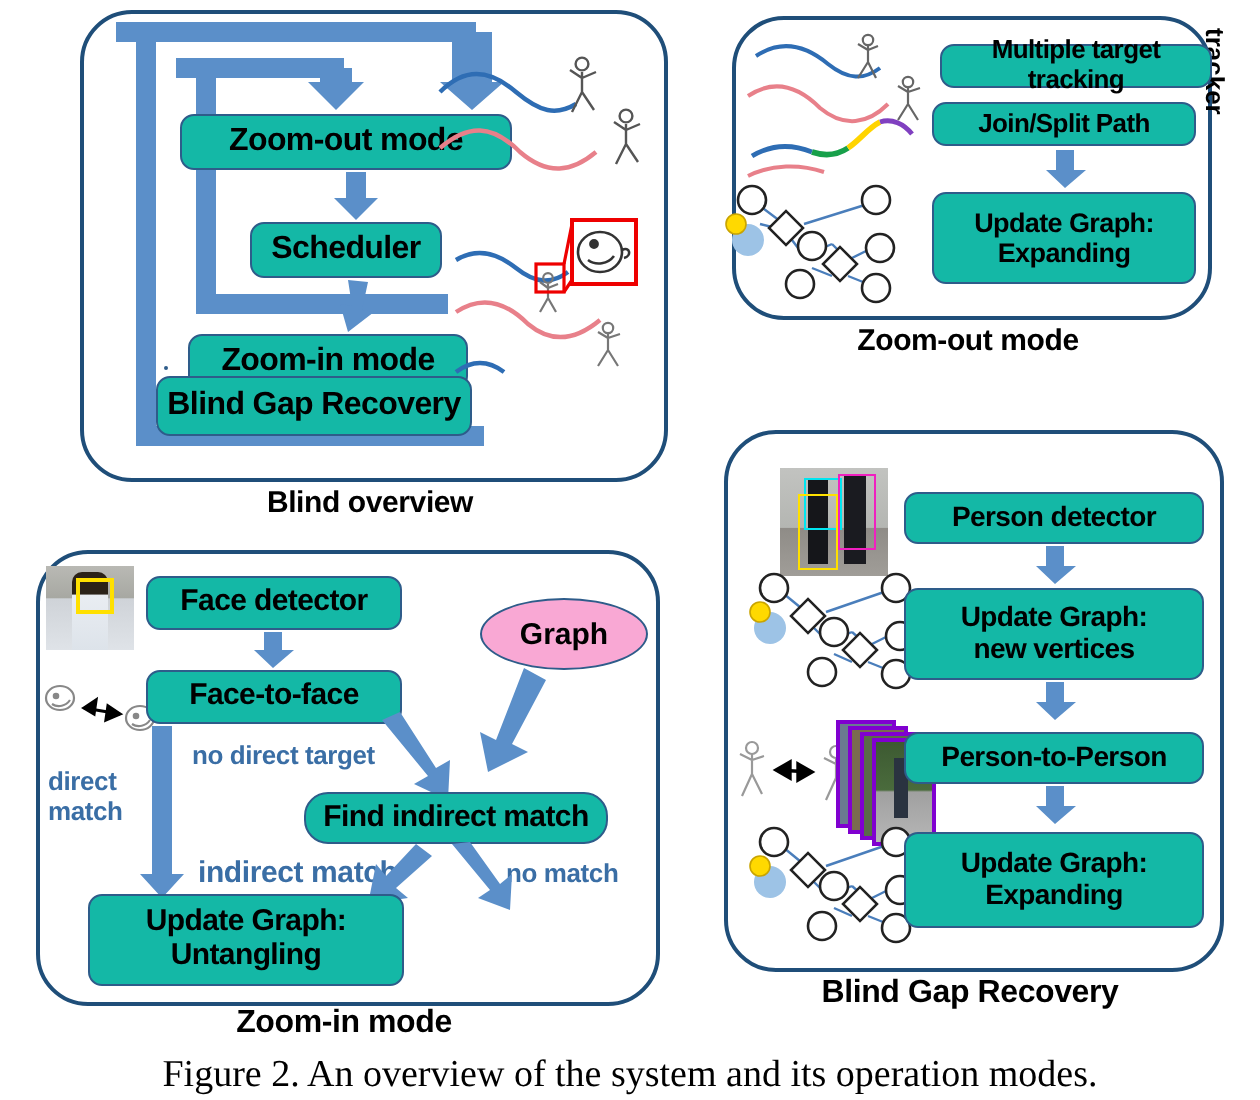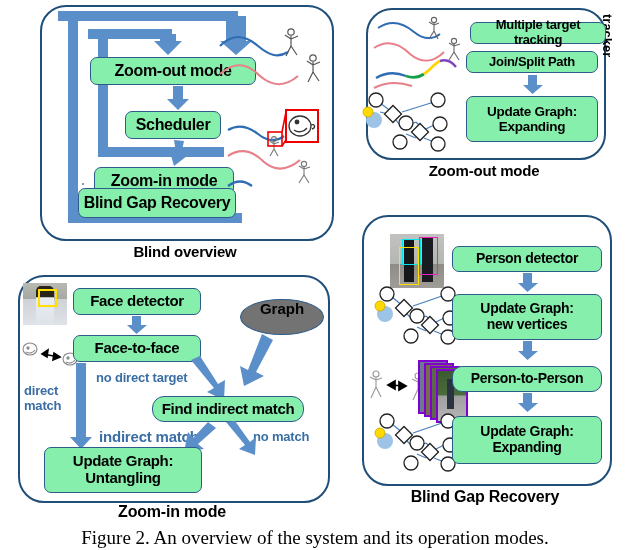--- a/index.html
+++ b/index.html
@@ -5,28 +5,28 @@
   html,body{margin:0;padding:0;background:#ffffff;}
   body{width:630px;height:550px;position:relative;overflow:hidden;
        font-family:"Liberation Sans", sans-serif;}
 
   .panel{position:absolute;border:2px solid #1F4E79;border-radius:26px;background:#fff;}
   .panel-caption{position:absolute;text-align:center;font-weight:bold;color:#000;
                  font-size:15px;letter-spacing:-0.2px;}
 
   
   .pbox{position:absolute;box-sizing:border-box;border:1.6px solid #2E5C8A;
-        border-radius:7px;background:#86efac;color:#000;font-weight:bold;
+        border-radius:7px;background:#14b8a6;color:#000;font-weight:bold;
         display:flex;align-items:center;justify-content:center;text-align:center;
         line-height:1.12;letter-spacing:-0.3px;}
   .pbox.two{flex-direction:column;}
 
   .ellipse{position:absolute;box-sizing:border-box;border:1.6px solid #2E5C8A;
-           border-radius:50%;background:#737373;color:#000;font-weight:bold;
-           display:flex;align-items:flex-start;justify-content:center;}
+           border-radius:50%;background:#f9a8d4;color:#000;font-weight:bold;
+           display:flex;align-items:center;justify-content:center;}
   .lbl{position:absolute;color:#3A6EA5;font-weight:bold;letter-spacing:-0.2px;
        line-height:1.12;}
 
   .vertlabel{position:absolute;color:#000;font-weight:bold;font-size:13px;
              transform:rotate(90deg);transform-origin:left top;white-space:nowrap;}
 
   .figcap{position:absolute;left:0;width:630px;text-align:center;
           font-family:"Liberation Serif", serif;font-size:19px;color:#000;}
 
   svg{overflow:visible;display:block;}
@@ -333,21 +333,21 @@
   <div style="position:absolute;left:0px;top:0px;width:26px;height:50px;background:#6a7a90;border:2.5px solid #8000D0;"></div>
   <div style="position:absolute;left:6px;top:3px;width:26px;height:50px;background:#7a6a50;border:2.5px solid #8000D0;"></div>
   <div style="position:absolute;left:12px;top:6px;width:26px;height:50px;background:#5a6a48;border:2.5px solid #8000D0;"></div>
   <div style="position:absolute;left:18px;top:9px;width:28px;height:50px;
               background:linear-gradient(180deg,#3d5a32 0%,#4a6b3c 48%,#a0a0a0 50%,#b6b6b6 100%);
               border:2.5px solid #8000D0;">
     <div style="position:absolute;left:9px;top:8px;width:7px;height:30px;background:#2a3340;"></div>
   </div>
 </div>
 
-<div class="pbox" style="left:452px;top:366px;width:150px;height:26px;font-size:14px;border-radius:10px;">
+<div class="pbox" style="left:452px;top:366px;width:150px;height:26px;font-size:14px;">
   <span>Person-to-Person</span>
 </div>
 
 <svg class="art" style="left:518px;top:393px;" width="20" height="19">
   <path d="M 5,0 L 14,0 L 14,10 L 20,10 L 9.5,19 L 0,10 L 5,10 Z" fill="#5B8FC9"></path>
 </svg>
 
 <svg class="art" style="left:370px;top:412px;" width="96" height="60">
   <g stroke="#4A7EBB" stroke-width="1.2" fill="none">
     <path d="M 22,12 L 33,21 M 43,21 L 72,11 M 37,29 L 44,36 M 44,36 L 56,31 M 56,31 L 64,38 M 64,38 L 76,32 M 56,46 L 47,42 M 64,46 L 74,50"></path>

